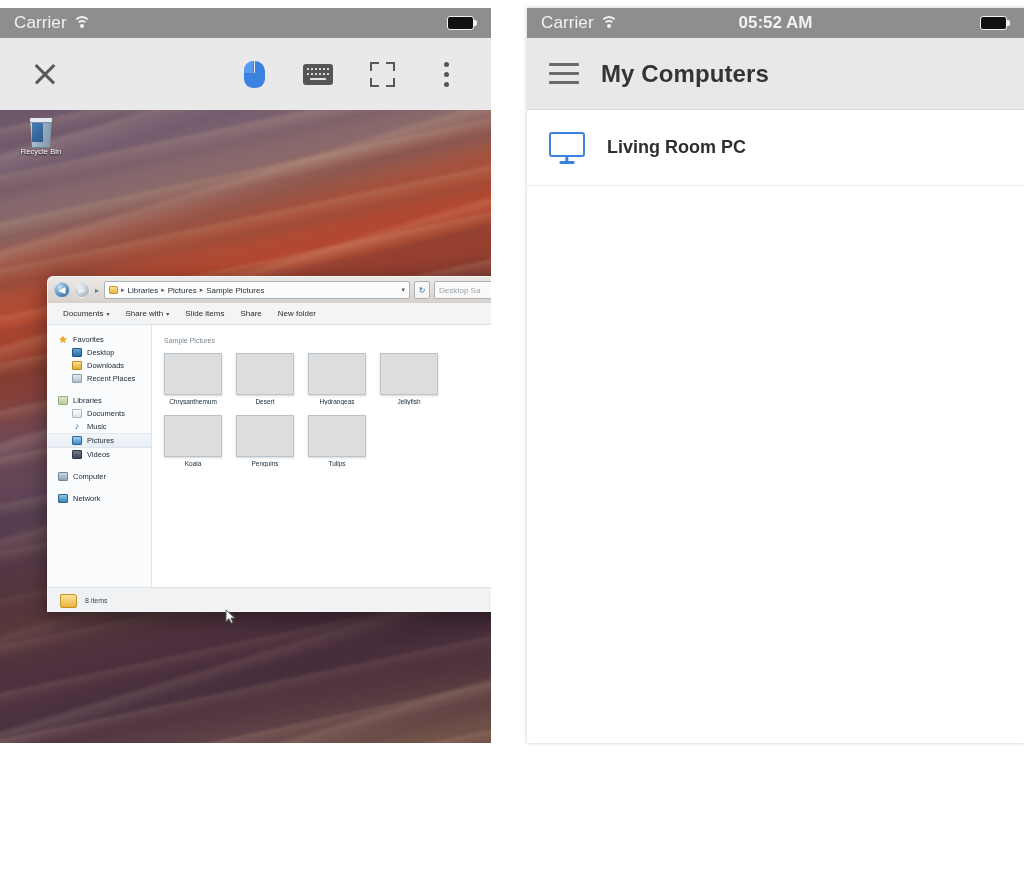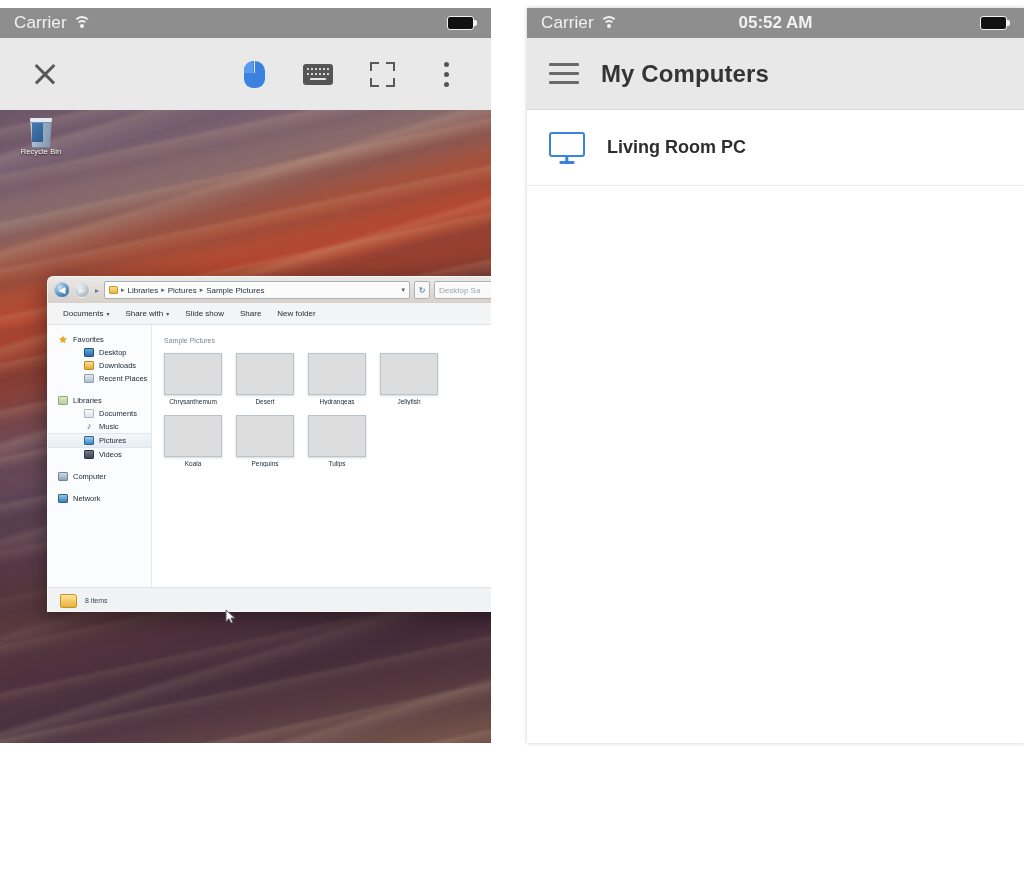--- a/index.html
+++ b/index.html
@@ -229,21 +229,21 @@
   .ex-body { display: flex; height: calc(336px - 26px - 22px - 26px); background: #fff; }
   .ex-nav {
     width: 104px; flex: none; background: #fbfcfd;
     border-right: 1px solid #e3e7ea; padding: 8px 0 0 0; overflow: hidden;
   }
   .nav-item {
     display: flex; align-items: center; gap: 5px;
     padding: 2px 6px 2px 10px; font-size: 7.5px; color: #1a2733; cursor: pointer;
     white-space: nowrap;
   }
-  .nav-item.child { padding-left: 36px; }
+  .nav-item.child { padding-left: 24px; }
   .nav-item.sel { background: linear-gradient(180deg,#f4f7fa,#e7edf3); border-top:1px solid #dfe7ee; border-bottom:1px solid #dfe7ee; }
   .nav-gap { height: 9px; }
   .ni {
     width: 10px; height: 9px; flex: none; border-radius: 1px;
     background: #8aa6c0;
   }
   .ni.star {
     background: none; color: #f0a81e; font-size: 10px; line-height: 9px;
     text-align: center; text-shadow: 0 0 1px #c98a12;
   }
@@ -475,21 +475,21 @@
           </div>
           <span class="refresh-btn">↻</span>
           <div class="search-box">
             <span>Desktop Sa</span>
           </div>
         </div>
 
         <div class="ex-menubar">
           <span class="mi"><span>Documents</span><span class="car">▾</span></span>
           <span class="mi"><span>Share with</span><span class="car">▾</span></span>
-          <span class="mi">Slide show</span>
+          <span class="mi">Slide items</span>
           <span class="mi">Share</span>
           <span class="mi">New folder</span>
         </div>
 
         <div class="ex-body">
           <div class="ex-nav">
             <div class="nav-item">
               <span class="ni star">★</span>
               <span>Favorites</span>
             </div>

